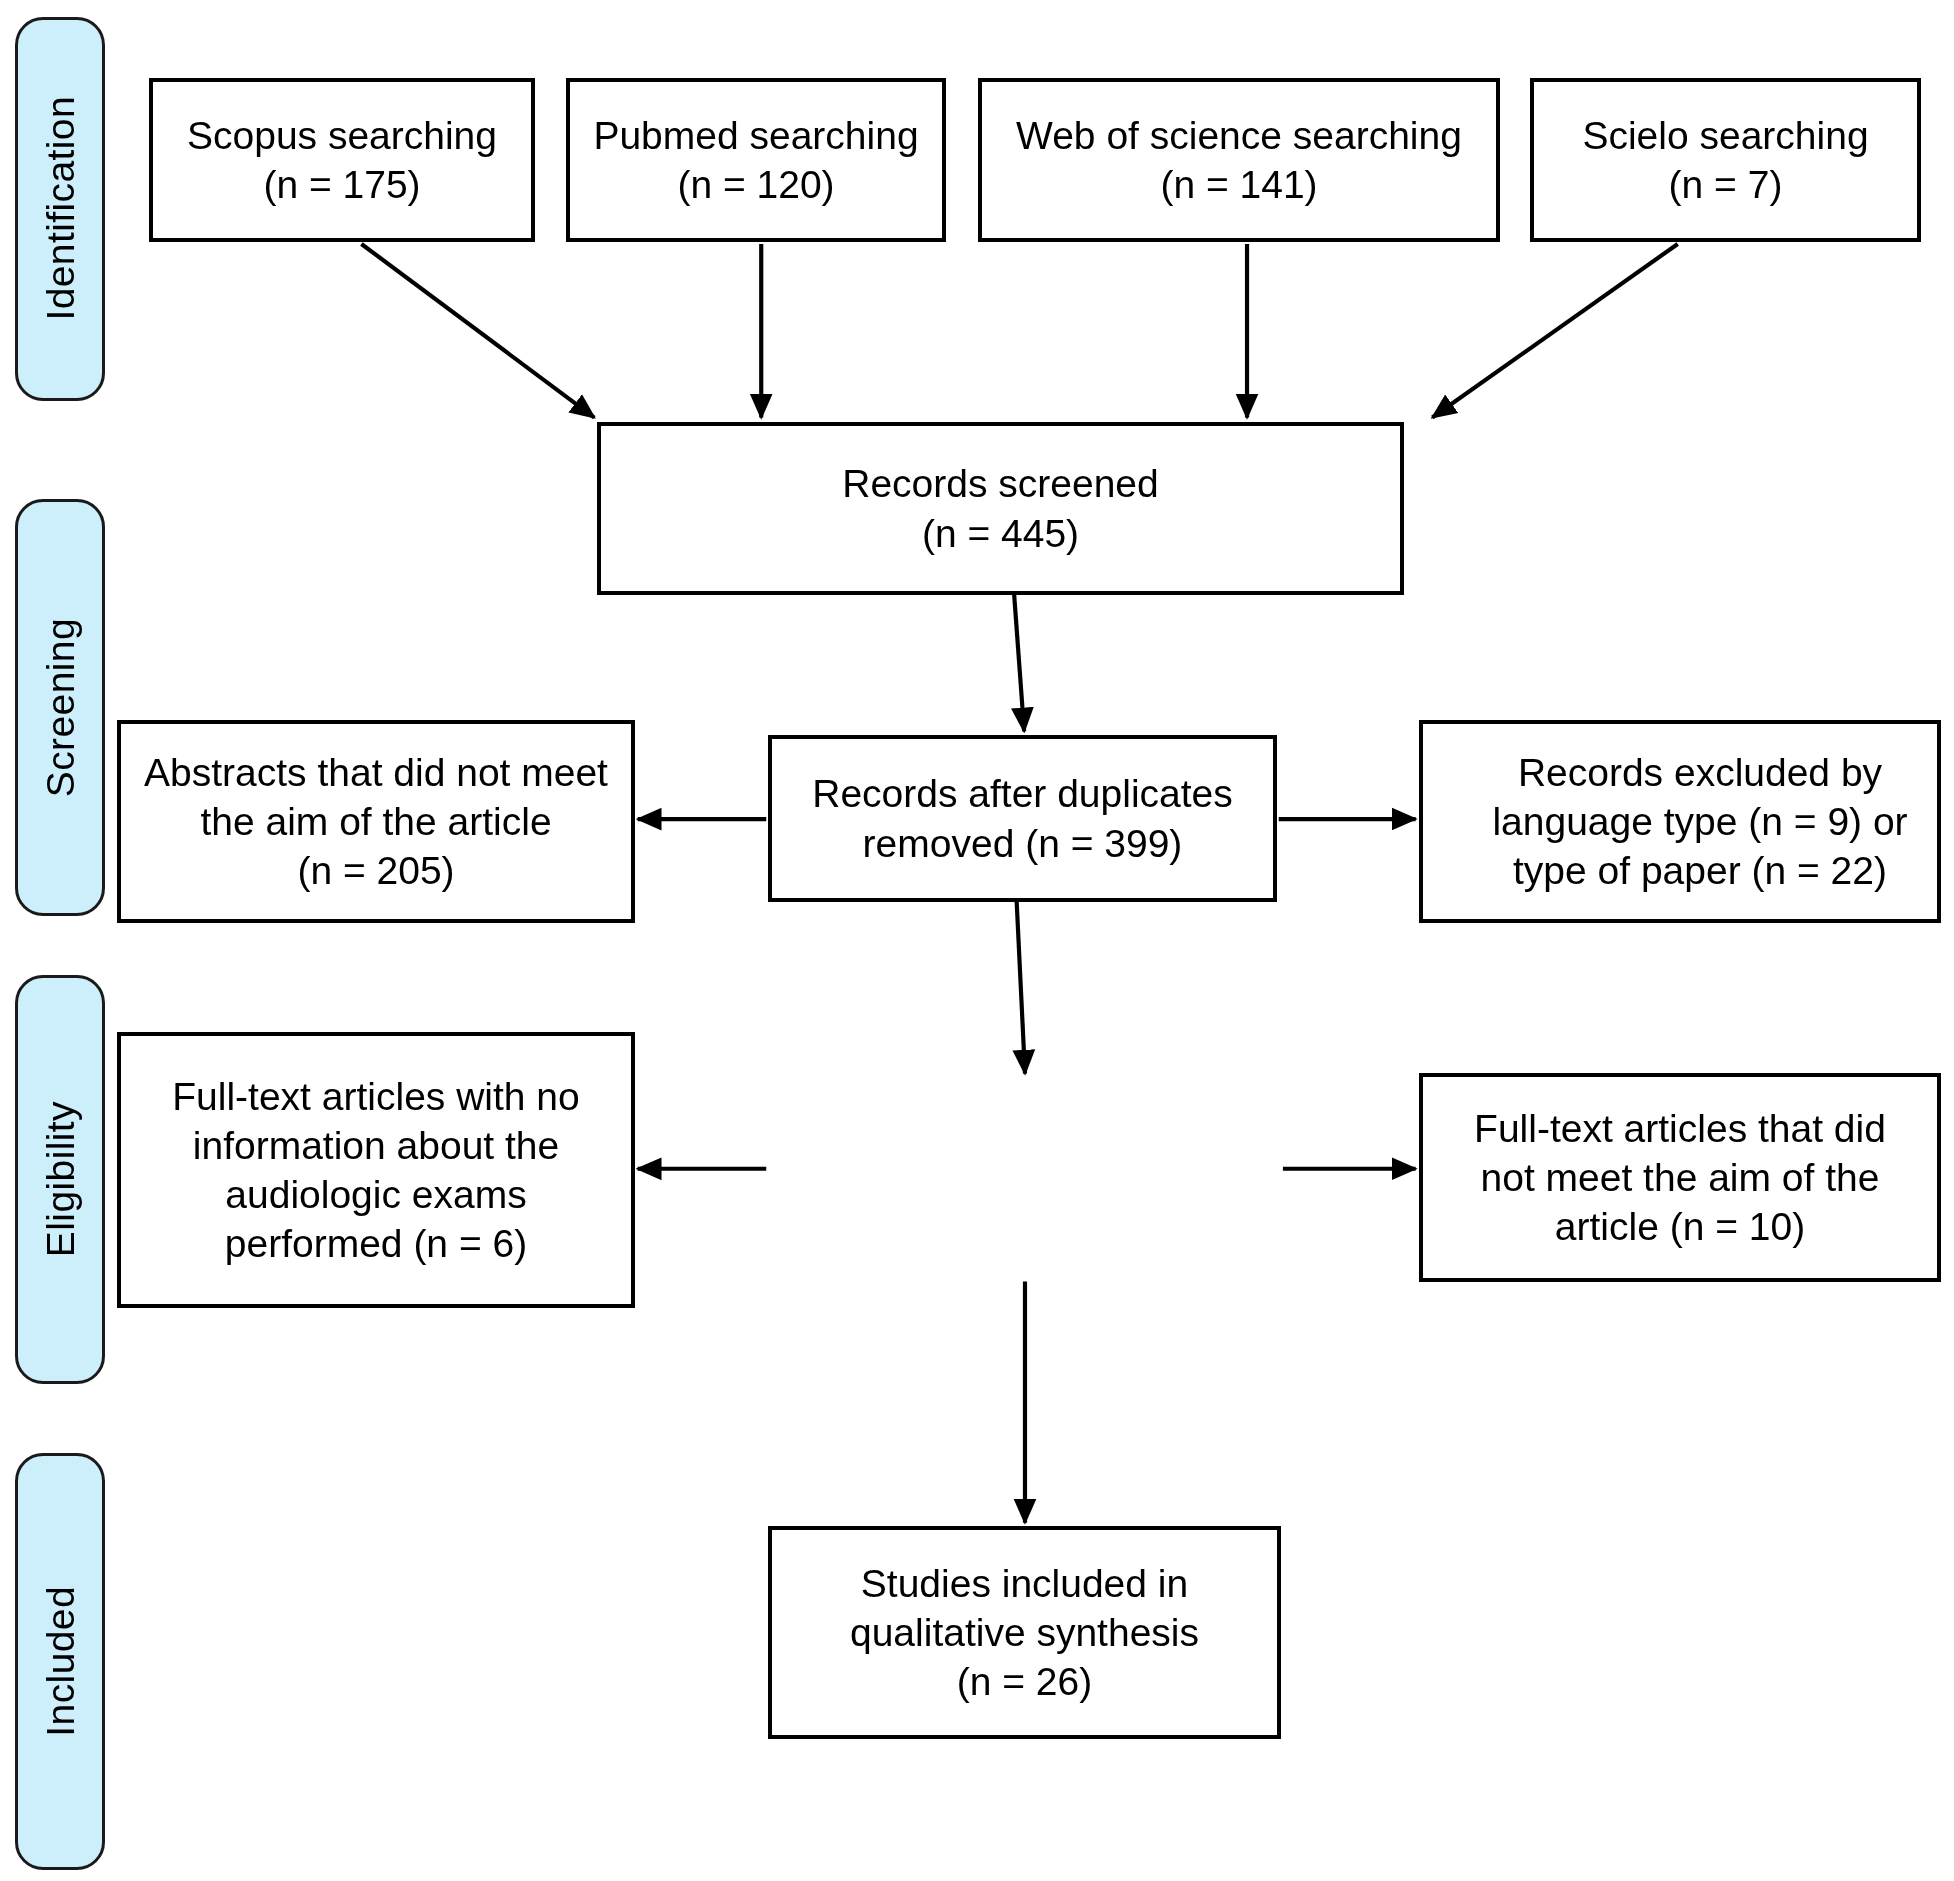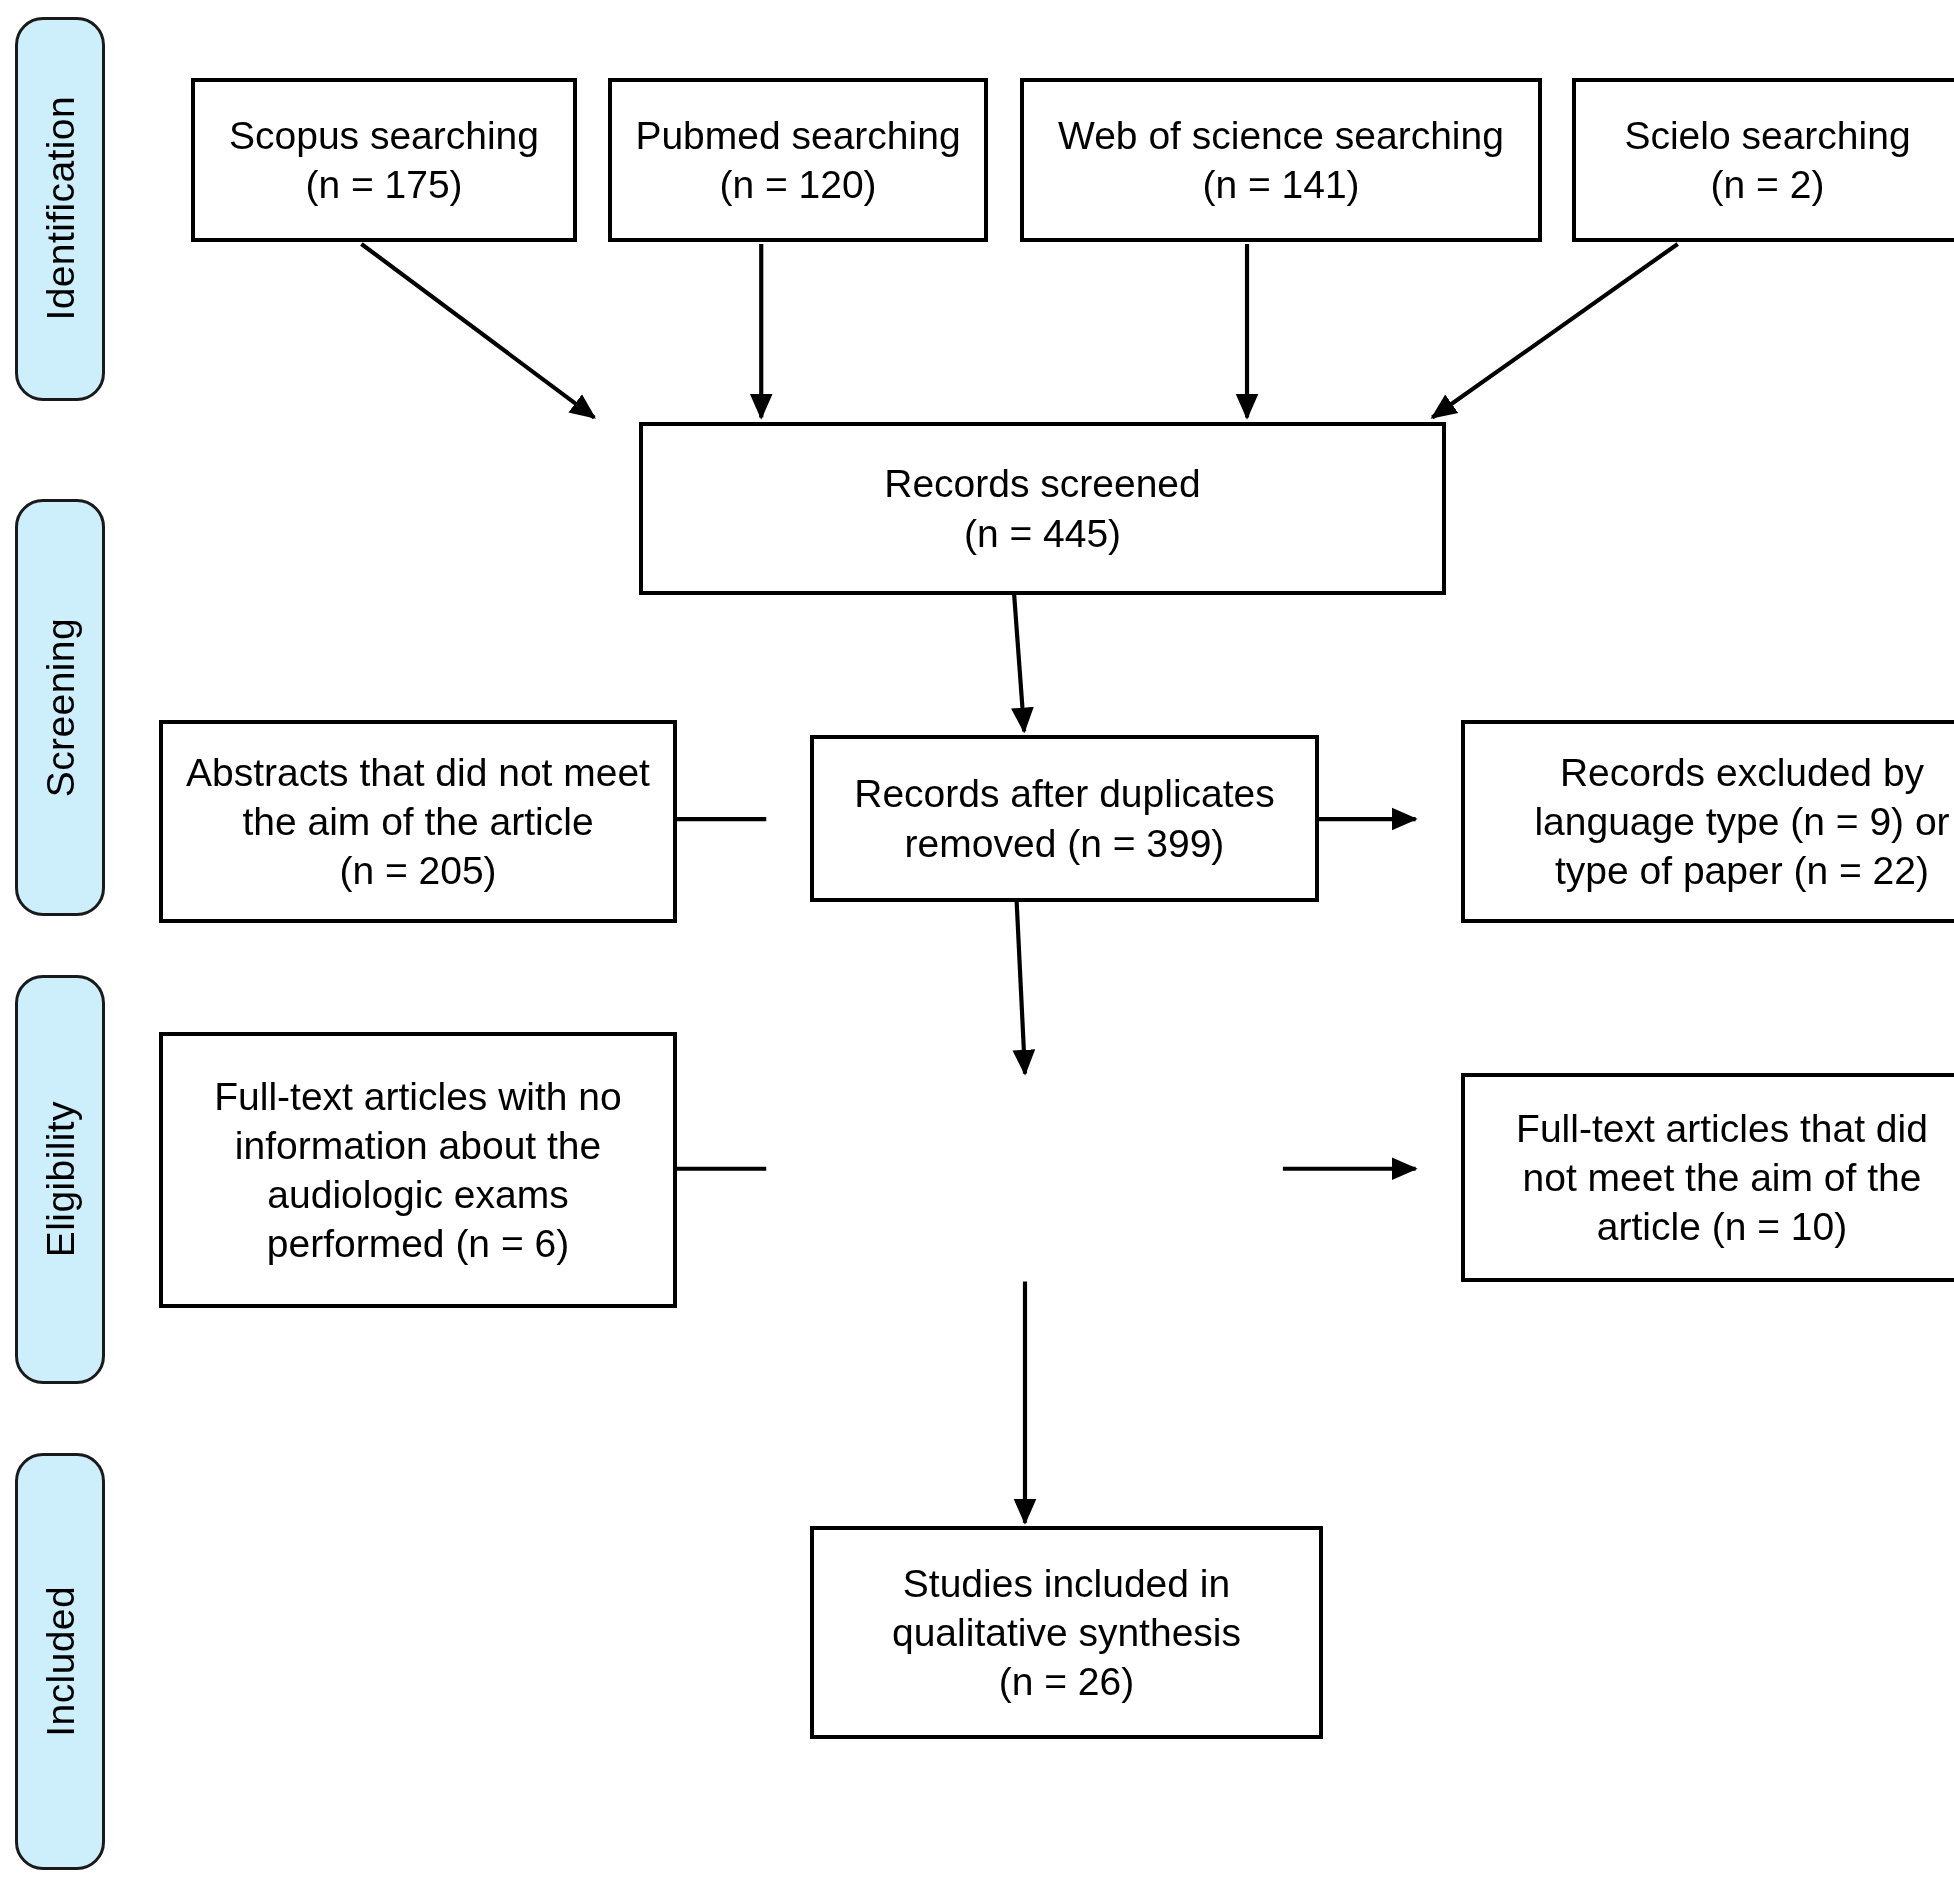--- a/index.html
+++ b/index.html
@@ -41,21 +41,20 @@
   
   .flow-box {
     position: absolute;
     background: #ffffff;
     border: 4.2px solid #000000;
     box-sizing: border-box;
     display: flex;
     align-items: center;
     justify-content: center;
     text-align: center;
-    margin-left: 42px;
   }
   .flow-box .box-text {
     font-size: 39px;
     line-height: 1.26;
     color: #000000;
     padding: 0 11.7px;
     white-space: pre-line;
   }
   
   #connectors {
@@ -150,21 +149,21 @@
 (n = 120)</span>
   </div>
 
   <div class="flow-box" style="left:978px; top:78px; width:522px; height:164px;">
     <span class="box-text">Web of science searching
 (n = 141)</span>
   </div>
 
   <div class="flow-box" style="left:1530px; top:78px; width:391px; height:164px;">
     <span class="box-text">Scielo searching
-(n = 2)</span>
+(n = 7)</span>
   </div>
 
   <div class="flow-box" style="left:597px; top:422px; width:807px; height:173px;">
     <span class="box-text">Records screened
 (n = 445)</span>
   </div>
 
   <div class="flow-box" style="left:117px; top:720px; width:518px; height:203px;">
     <span class="box-text">Abstracts that did not meet
 the aim of the article

